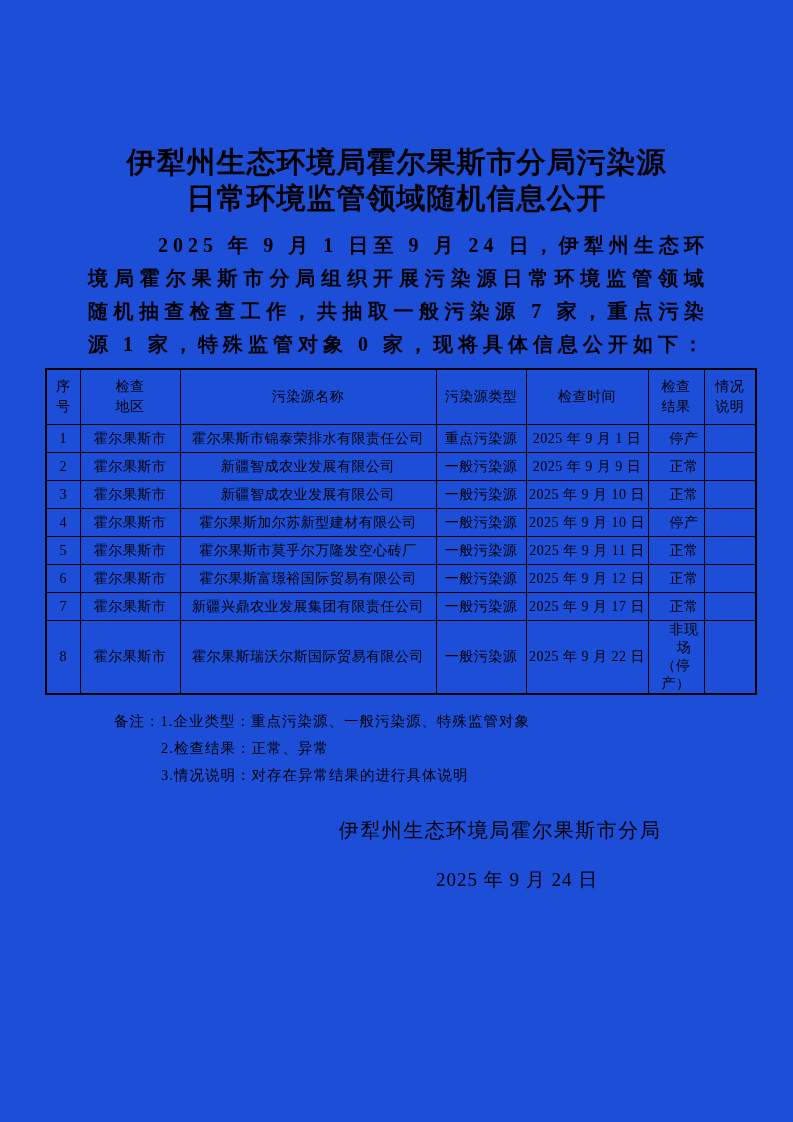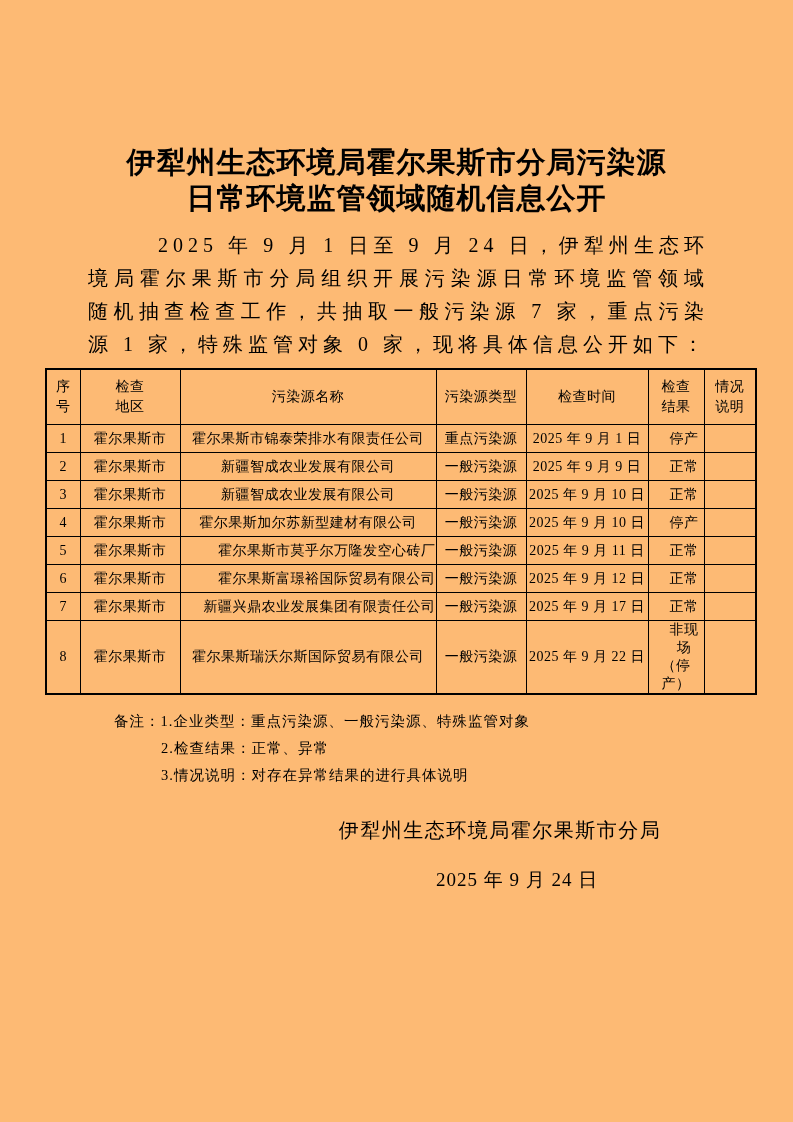--- a/index.html
+++ b/index.html
@@ -1,21 +1,21 @@
 <!DOCTYPE html>
 <html><head>
 <meta charset="utf-8">
 <style>
   html, body { margin: 0; padding: 0; background: #ffffff; }
   .page {
     position: relative;
     width: 793px;
     height: 1122px;
     margin: 0 auto;
-    background: #fdba74;
+    background: #1d4ed8;
     color: #000000;
     font-family: "Liberation Serif", "DejaVu Serif", serif;
     overflow: hidden;
   }
   .doc-title {
     padding-top: 144px;
     text-align: center;
     font-weight: bold;
     font-size: 29px;
     line-height: 36px;
@@ -23,20 +23,21 @@
   }
   .doc-title .t-line { display: block; }
   .intro {
     margin: 13px 84px 0 88px;
     font-size: 20px;
     letter-spacing: 5px;
     line-height: 33px;
     text-align: justify;
     text-justify: inter-ideograph;
     text-indent: 70px;
+    font-weight: bold;
   }
   .table-title {
     margin-top: 9px;
     text-align: center;
     font-size: 18px;
     letter-spacing: 3px;
   }
   table.report {
     margin: 7px 0 0 45px;
     width: 710px;
@@ -51,21 +52,21 @@
     font-size: 14px;
     letter-spacing: 0.5px;
     padding: 0;
     overflow: hidden;
   }
   tr.hdr td { height: 54px; line-height: 20px; }
   tr.hdr .hl { display: block; }
   tr.row td { height: 27px; }
   tr.row.tall td { height: 44px; }
   td.name-cell { text-align: left; padding-left: 8px; margin-left: 38px; }
-  td.name-cell.center { text-align: right; padding-left: 0; }
+  td.name-cell.center { text-align: center; padding-left: 0; }
   td.no-cell { font-size: 15px; letter-spacing: 0; }
   td.time-cell { font-size: 14.5px; letter-spacing: 0; }
   td.result-cell .r2 { display: block; line-height: 18px; }
   td.result-cell .r1 { display: block; line-height: 18px; margin-left: 16px; }
   tr.row:not(.tall) td.result-cell .r1 { line-height: 27px; }
   .notes {
     margin: 13px 0 0 114px;
     font-size: 14.5px;
     line-height: 27px;
     letter-spacing: 1px;

